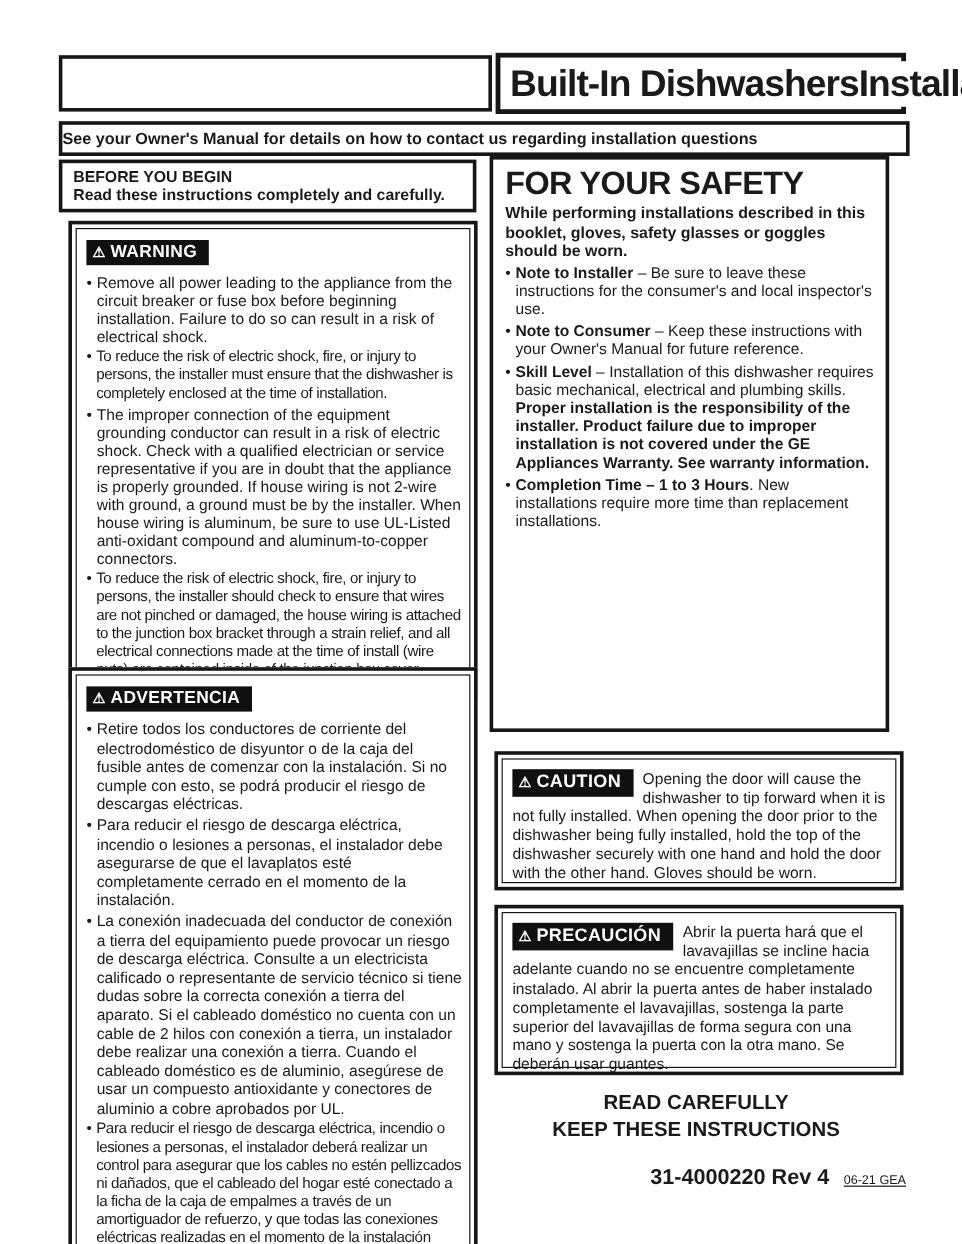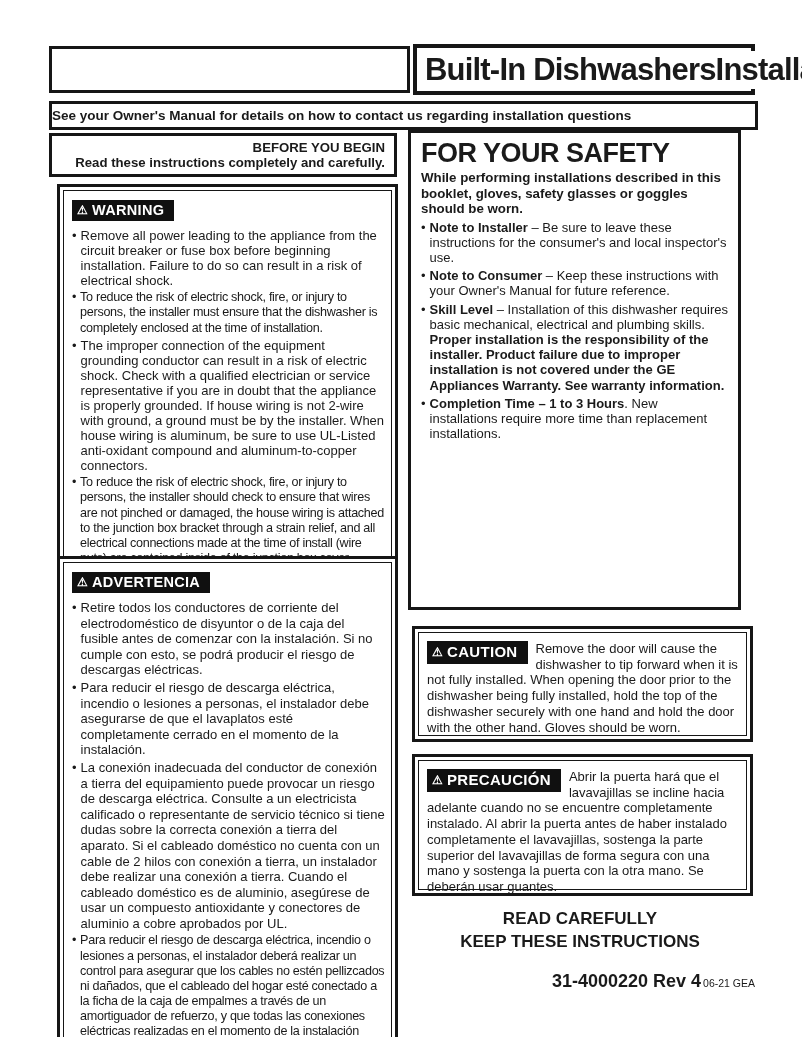--- a/index.html
+++ b/index.html
@@ -14,21 +14,21 @@
   .hdr-title {
     position:absolute; left:425px; top:51px; height:38px; line-height:38px;
     white-space:nowrap; background:#fff; font-size:31px; font-weight:bold; letter-spacing:-0.8px;
   }
   .owners-bar {
     position:absolute; left:49px; top:101px; width:709px; height:29px; border:3px solid #161616;
     display:flex; align-items:center; 
     font-weight:bold; font-size:13.5px;
   }
   
-  .before-box { position:absolute; left:49px; top:133px; width:348px; height:44px; border:3px solid #161616; padding:4px 9px;text-align:right; }
+  .before-box { position:absolute; left:49px; top:133px; width:348px; height:44px; border:3px solid #161616; padding:4px 9px; }
   .before-box h2 { font-size:13.2px; font-weight:bold; }
   .before-box p { font-size:13.2px;font-weight:bold; }
 
   .dbox { border:3px solid #161616; padding:3px; background:#fff; }
   .dbox-inner { border:1.5px solid #161616; padding:9px 6px 8px 8px; height:100%; }
 
   .warn-box { position:absolute; left:57px; top:184px; width:341px; }
   .adv-box  { position:absolute; left:57px; top:556px; width:341px; }
 
   .alert-label {
@@ -57,21 +57,21 @@
   .sb .dot { flex:0 0 auto; }
 
   .caution-box { position:absolute; left:412px; top:626px; width:341px; height:116px; }
   .precaucion-box { position:absolute; left:412px; top:754px; width:341px; height:142px; }
   .caution-box .dbox-inner, .precaucion-box .dbox-inner { font-size:13px; line-height:1.21; padding:8px 7px 6px 8px; }
 
   
   .read-block { position:absolute; left:402px; top:908px; width:356px; text-align:center; font-weight:bold; font-size:17px; line-height:1.35; }
   .doc-line { position:absolute; left:402px; top:971px; width:353px; text-align:right; white-space:nowrap; }
   .doc-line .num { font-weight:bold; font-size:18px; }
-  .doc-line .date { font-size:10.5px; margin-left:2px; }
+  .doc-line .date { font-size:10.5px; margin-left:12px;text-decoration:underline; }
 </style>
 </head>
 <body>
 
 <div class="page">
 
   <div class="hdr-left"></div>
   <div class="hdr-title-box"></div>
   <div class="hdr-title">Built-In DishwashersInstallation Instructions</div>
 
@@ -155,21 +155,21 @@
       </div>
 
   </div>
 
   <div class="caution-box dbox">
     <div class="dbox-inner">
       <span class="alert-label float">
         <span class="tri">⚠</span>
         <span>CAUTION</span>
       </span>
-      <span>Remove the door will cause the dishwasher to tip forward when it is not fully installed. When opening the door prior to the dishwasher being fully installed, hold the top of the dishwasher securely with one hand and hold the door with the other hand. Gloves should be worn.</span>
+      <span>Opening the door will cause the dishwasher to tip forward when it is not fully installed. When opening the door prior to the dishwasher being fully installed, hold the top of the dishwasher securely with one hand and hold the door with the other hand. Gloves should be worn.</span>
     </div>
   </div>
 
   <div class="precaucion-box dbox">
     <div class="dbox-inner">
       <span class="alert-label float">
         <span class="tri">⚠</span>
         <span>PRECAUCIÓN</span>
       </span>
       <span>Abrir la puerta hará que el lavavajillas se incline hacia adelante cuando no se encuentre completamente instalado. Al abrir la puerta antes de haber instalado completamente el lavavajillas, sostenga la parte superior del lavavajillas de forma segura con una mano y sostenga la puerta con la otra mano. Se deberán usar guantes.</span>

